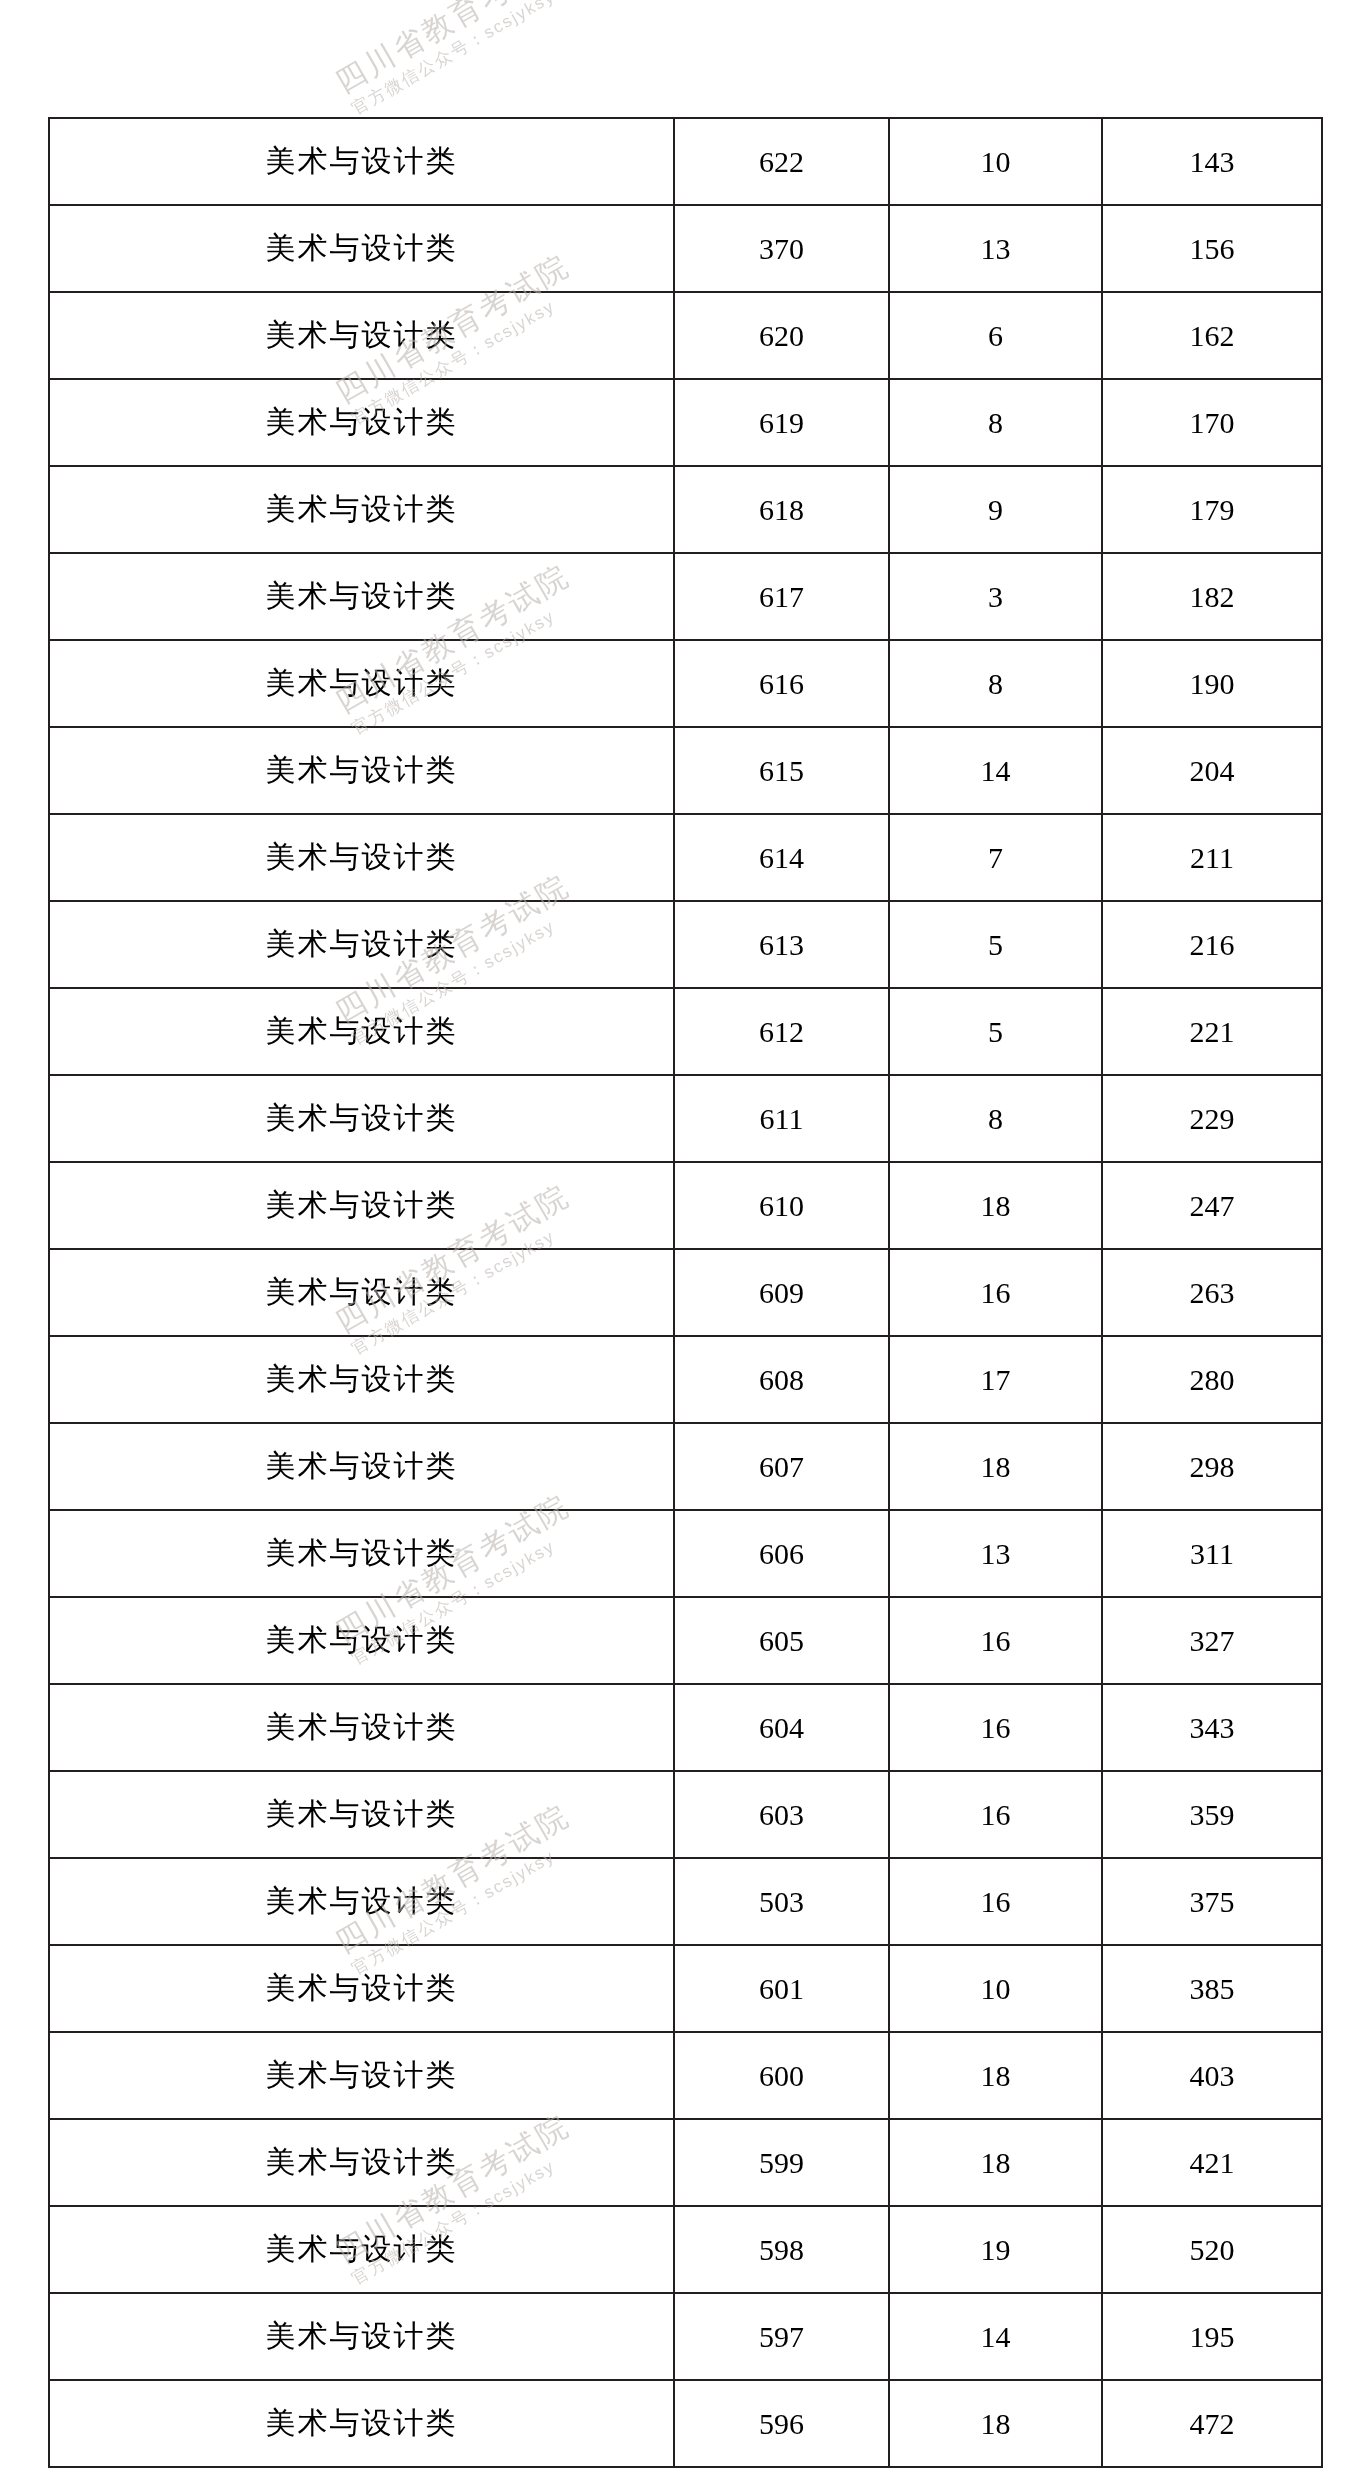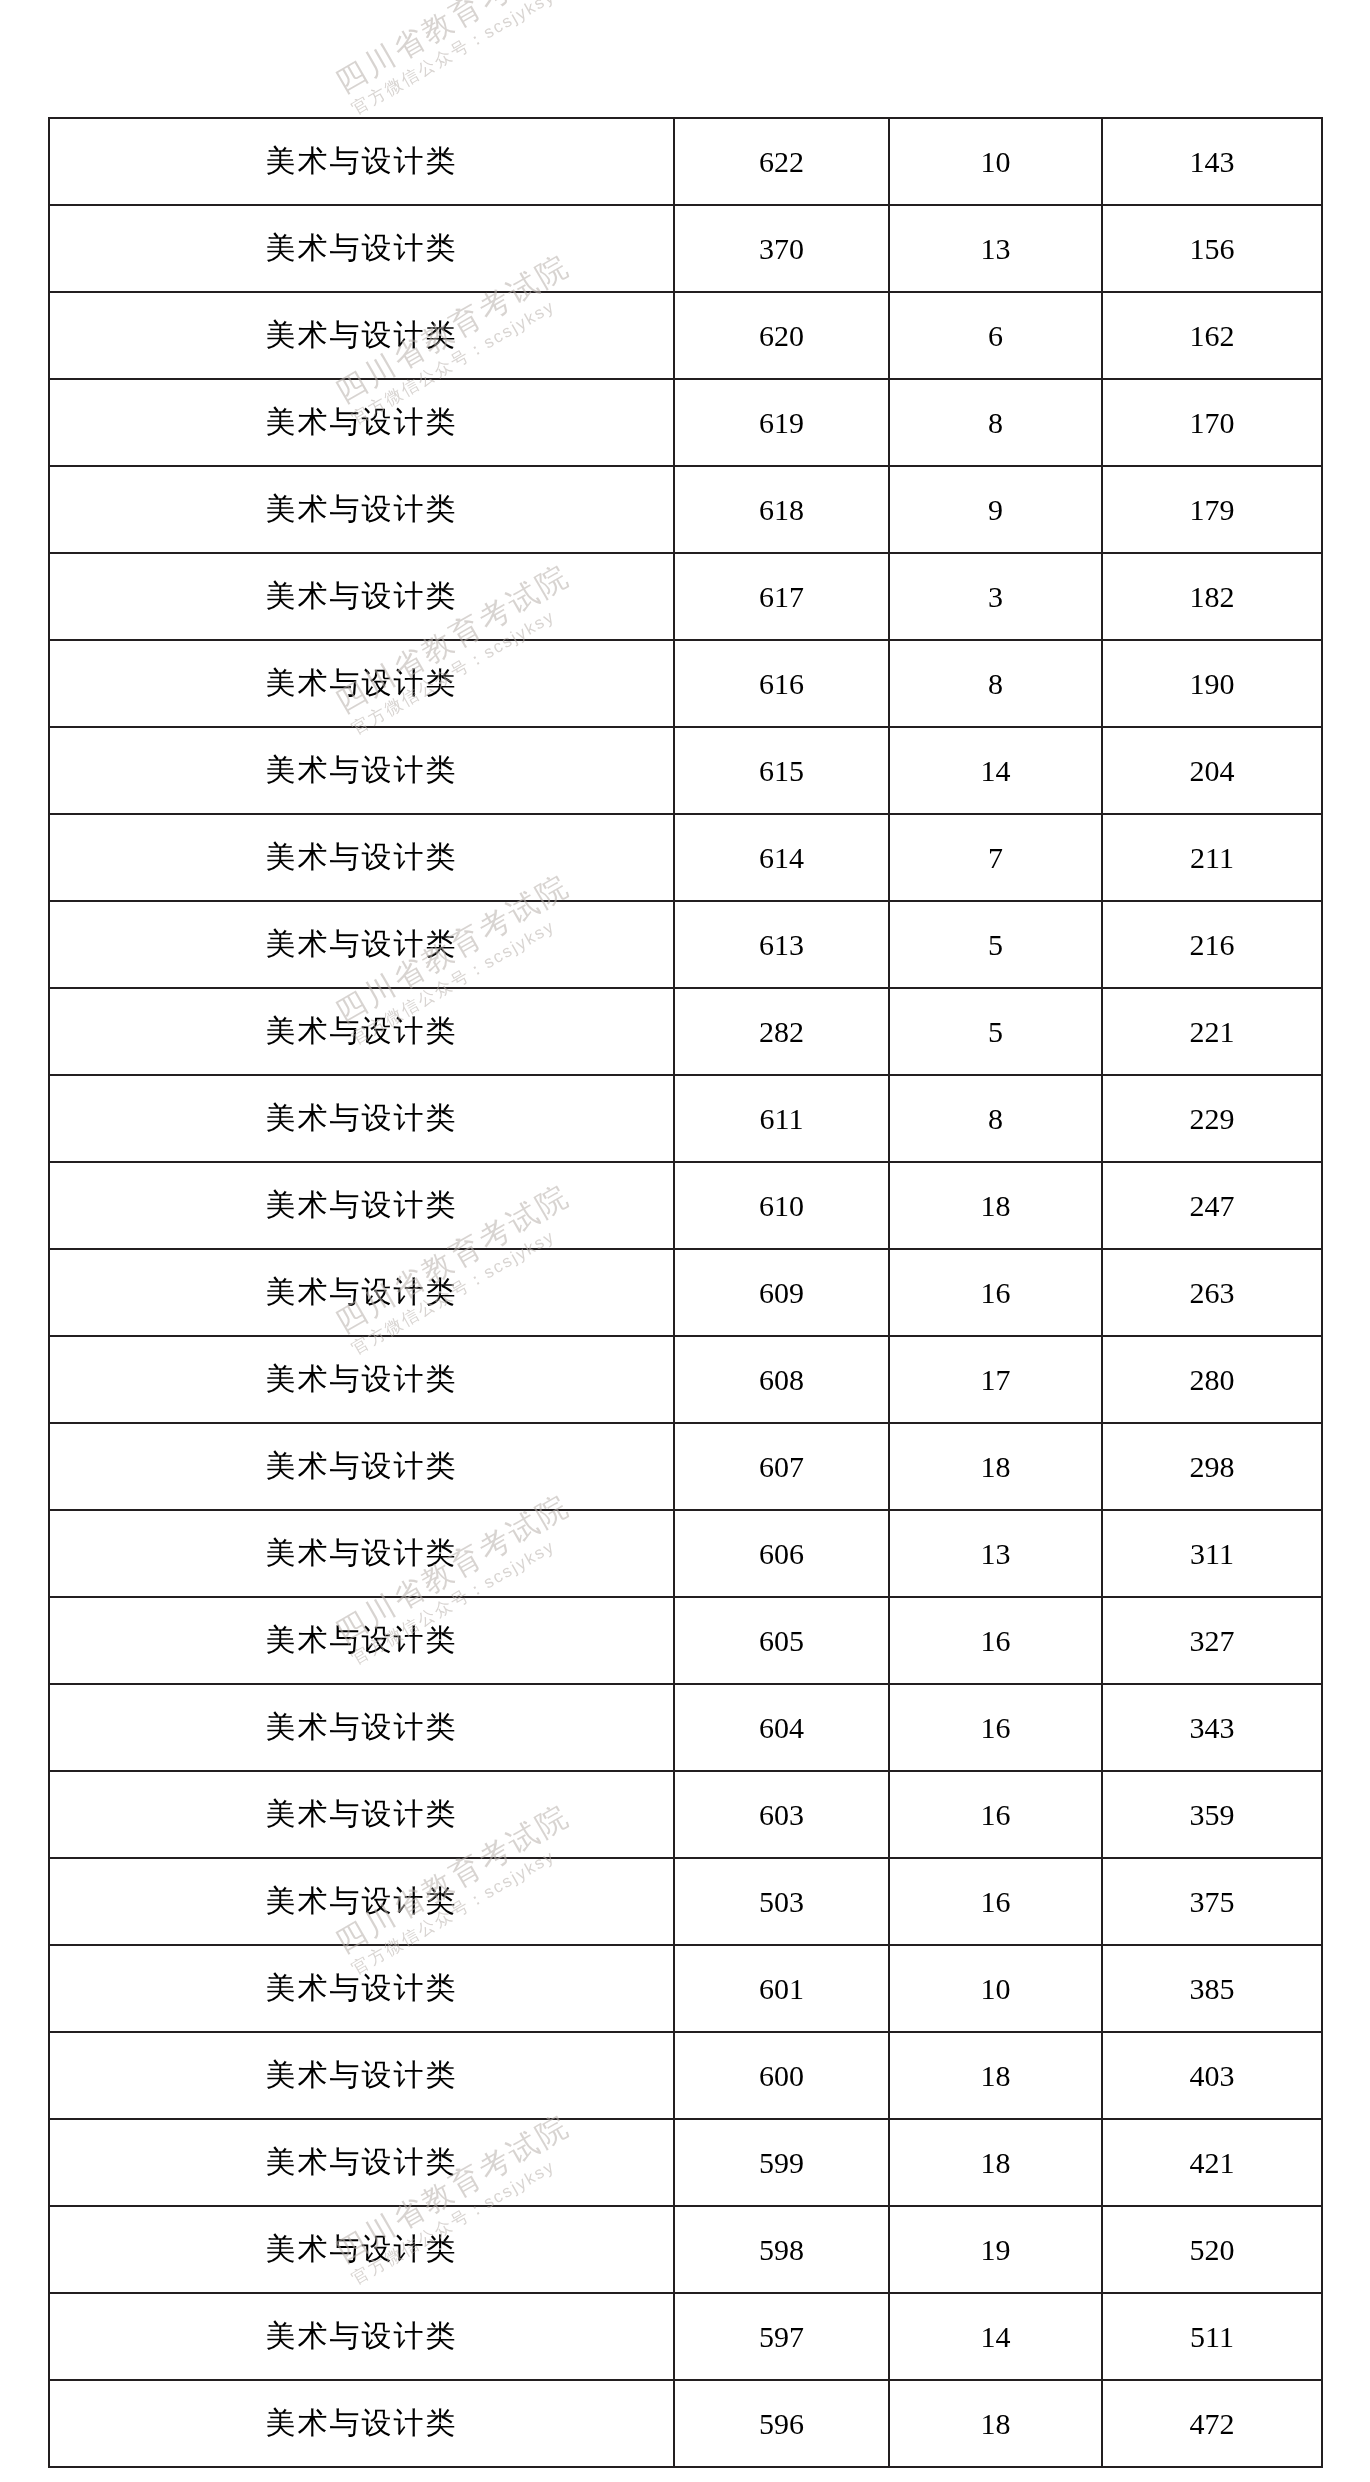--- a/index.html
+++ b/index.html
@@ -159,21 +159,21 @@
             <td class="num">211</td>
           </tr>
           <tr>
             <td class="cat">美术与设计类</td>
             <td class="num">613</td>
             <td class="num">5</td>
             <td class="num">216</td>
           </tr>
           <tr>
             <td class="cat">美术与设计类</td>
-            <td class="num">282</td>
+            <td class="num">612</td>
             <td class="num">5</td>
             <td class="num">221</td>
           </tr>
           <tr>
             <td class="cat">美术与设计类</td>
             <td class="num">611</td>
             <td class="num">8</td>
             <td class="num">229</td>
           </tr>
           <tr>
@@ -251,21 +251,21 @@
           <tr>
             <td class="cat">美术与设计类</td>
             <td class="num">598</td>
             <td class="num">19</td>
             <td class="num">520</td>
           </tr>
           <tr>
             <td class="cat">美术与设计类</td>
             <td class="num">597</td>
             <td class="num">14</td>
-            <td class="num">511</td>
+            <td class="num">195</td>
           </tr>
           <tr>
             <td class="cat">美术与设计类</td>
             <td class="num">596</td>
             <td class="num">18</td>
             <td class="num">472</td>
           </tr>
         </tbody>
     </table>
   </div>

